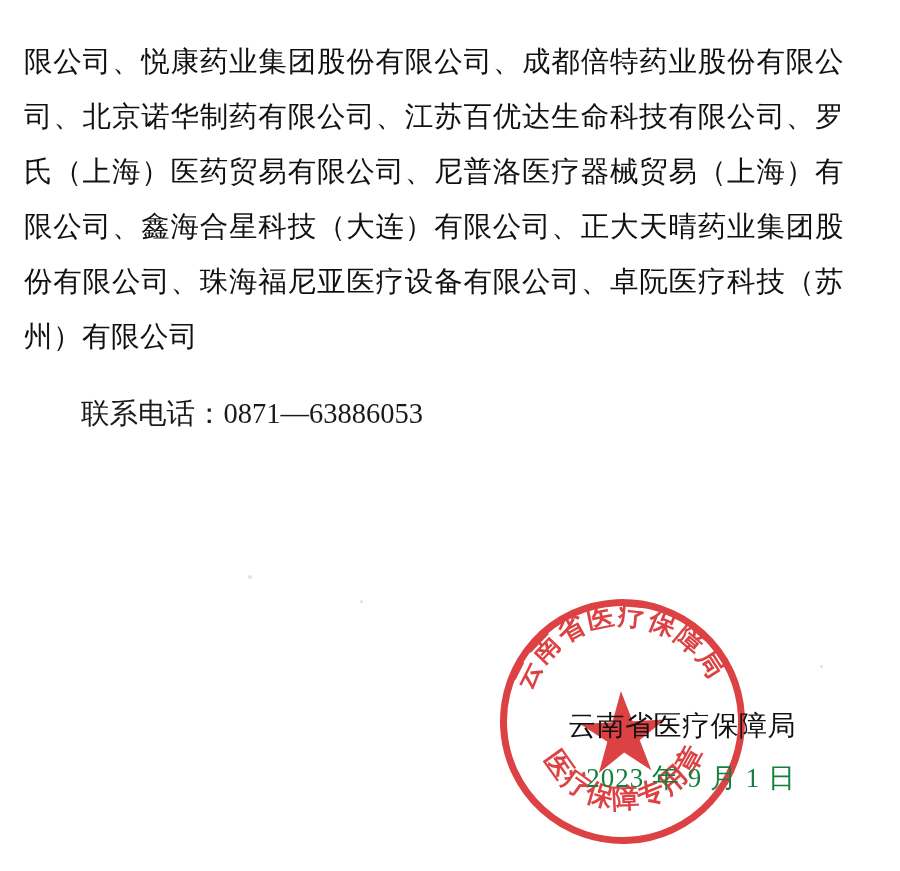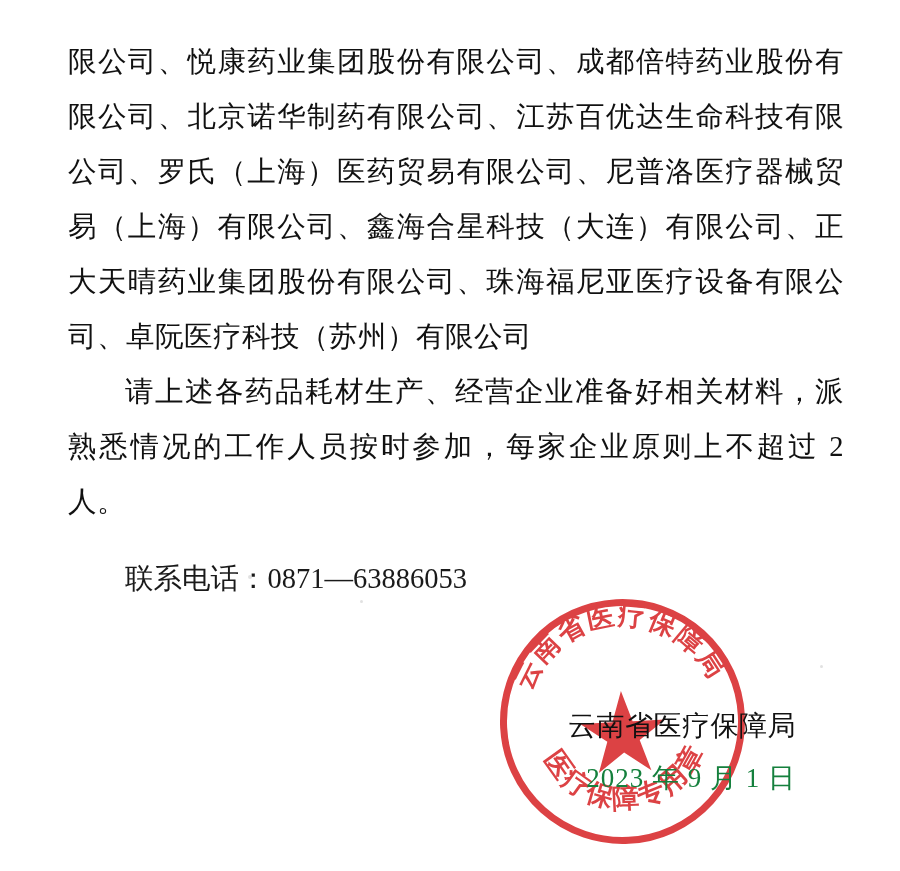--- a/index.html
+++ b/index.html
@@ -13,21 +13,21 @@
     font-family: "Liberation Serif", "DejaVu Serif", serif;
     color: #1a1a1a;
     position: relative;
     overflow: hidden;
   }
   .page {
     position: relative;
     width: 900px;
     height: 871px;
     box-sizing: border-box;
-    padding: 34px 56px 0 68px;
+    padding: 34px 56px 0 24px;
   }
   .body-text {
     font-size: 28.5px;
     line-height: 55px;
     letter-spacing: 0.5px;
     text-align: justify;
     text-justify: inter-ideograph;
     color: #111;
   }
   .para {
@@ -94,21 +94,20 @@
     opacity: 0.55;
   }
 </style>
 </head>
 <body>
 
 <div class="page">
 
   <div class="body-text">
     <p class="para">限公司、悦康药业集团股份有限公司、成都倍特药业股份有限公司、北京诺华制药有限公司、江苏百优达生命科技有限公司、罗氏（上海）医药贸易有限公司、尼普洛医疗器械贸易（上海）有限公司、鑫海合星科技（大连）有限公司、正大天晴药业集团股份有限公司、珠海福尼亚医疗设备有限公司、卓阮医疗科技（苏州）有限公司</p>
-    <p class="para-indent">请上述各药品耗材生产、经营企业准备好相关材料，派熟悉情况的工作人员按时参加，每家企业原则上不超过 2 人。</p>
   </div>
 
   <div class="contact-block">
     <div class="contact-line">联系电话：0871—63886053</div>
   </div>
 
   <div class="seal">
     <svg width="253" height="253" viewBox="0 0 253 253" xmlns="http://www.w3.org/2000/svg">
       <defs>
         <path id="sealArcTop" d="M 30 126 A 96 96 0 0 1 223 126"></path>

